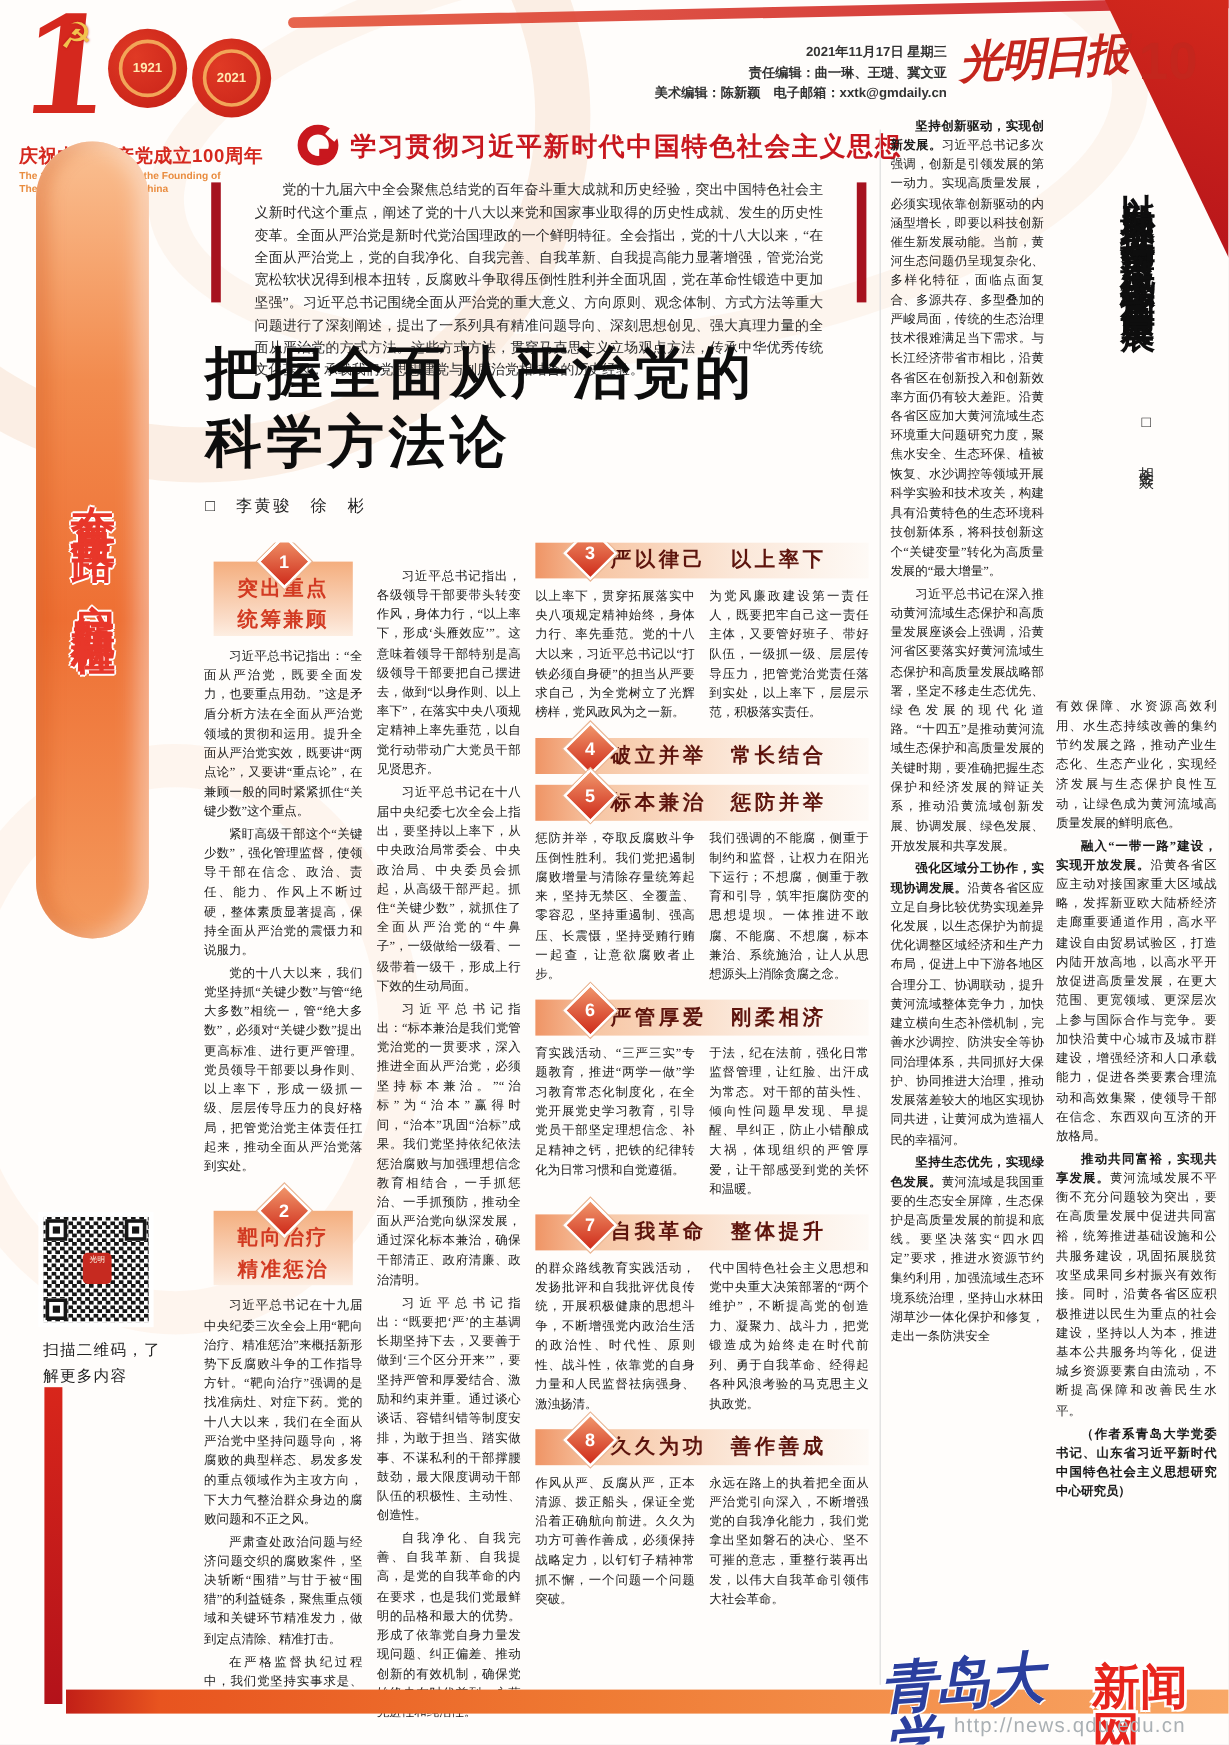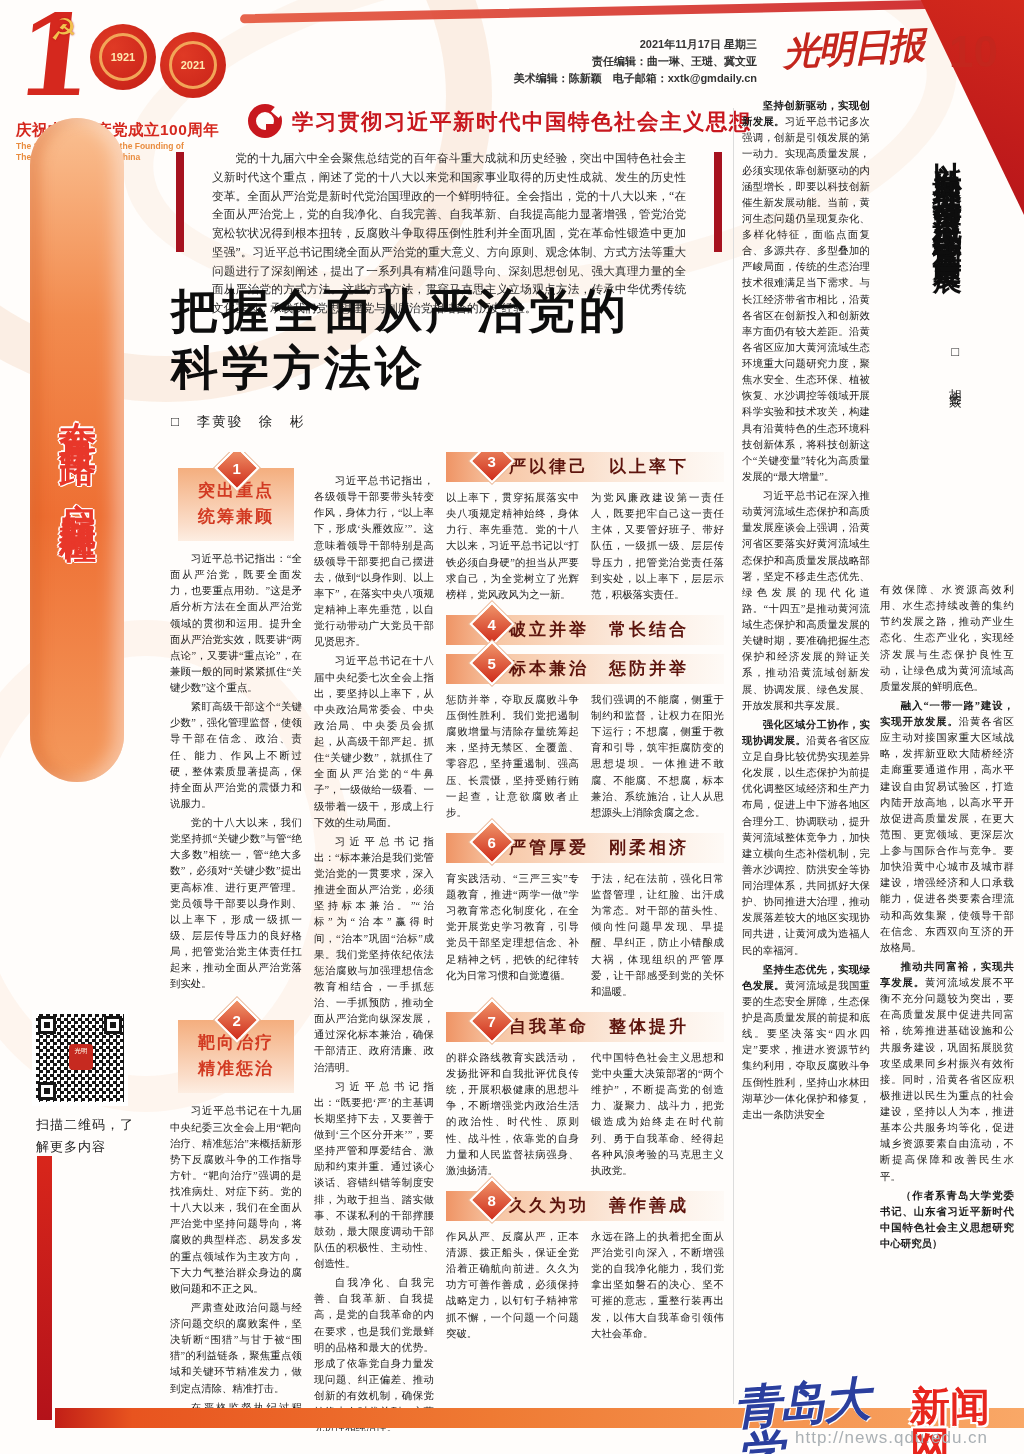--- a/index.html
+++ b/index.html
@@ -18,21 +18,21 @@
   .one{font-size:112px;line-height:.82;font-weight:900;color:#d5281e;font-family:"DejaVu Serif",serif;transform:skewX(-6deg);}
   .sickle{position:absolute;left:34px;top:2px;font-size:30px;color:#f2c24d;text-shadow:0 0 2px #b3121a;}
   .zero{width:66px;height:66px;border-radius:50%;background:radial-gradient(circle at 35% 35%,#e03a25,#c31d15);display:flex;align-items:center;justify-content:center;flex:none;}
   .z1{margin:14px 0 0 -4px;}
   .z2{margin:22px 0 0 4px;}
   .zero .ring{width:42px;height:42px;border-radius:50%;border:3px solid #f2a558;display:flex;align-items:center;justify-content:center;color:#ffe9b0;font-size:11px;font-weight:bold;font-family:"Liberation Sans",sans-serif;}
   .logo-cap-cn{margin-top:10px;color:#d5281e;font-weight:900;font-size:15.5px;letter-spacing:.5px;font-family:"Liberation Sans",sans-serif;}
   .logo-cap-en{color:#e硬98c3f;}
   .logo-cap-en, .logo-cap-en2{color:#e98c3f;font-size:8.5px;font-weight:bold;line-height:1.25;font-family:"Liberation Sans",sans-serif;}
   
-  .mast{position:absolute;right:26px;top:30px;display:flex;align-items:flex-start;gap:26px;}
+  .mast{position:absolute;right:26px;top:30px;display:flex;align-items:flex-start;gap:10px;}
   .mast-info{text-align:right;font-size:11px;line-height:1.55;color:#33娱3;color:#333;font-weight:600;font-family:"Liberation Sans",sans-serif;padding-top:6px;}
   .paper-name{font-size:37px;font-weight:900;font-style:italic;color:#c4261d;font-family:"DejaVu Serif",serif;transform:rotate(-3deg);line-height:1;letter-spacing:-2px;}
   .page-num{font-size:44px;font-weight:bold;color:#c4261d;line-height:1;font-family:"Liberation Sans",sans-serif;}
   
   .ribbon{position:absolute;left:30px;top:118px;width:94px;height:664px;border-radius:48px;
           background:linear-gradient(180deg,#fac092 0%,#f28b4e 30%,#ee6f33 60%,#f49a5d 100%);
           box-shadow:inset -10px 0 18px rgba(255,255,255,.45), inset 10px 0 14px rgba(205,80,20,.35);
           display:flex;flex-direction:column;align-items:center;justify-content:center;gap:46px;}
   .ribbon span{writing-mode:vertical-rl;font-size:37px;font-weight:900;color:#e8372a;letter-spacing:7px;
           font-family:"Liberation Sans",sans-serif;
@@ -64,21 +64,21 @@
   
   .bp{margin:0 0 3px;font-size:10.4px;line-height:1.55;text-align:justify;text-indent:2em;}
   .bp.nb{text-indent:0;}
   .attr{font-weight:bold;}
   .colA{position:absolute;left:170px;top:452px;width:132px;height:958px;overflow:hidden;}
   .colB{position:absolute;left:314px;top:452px;width:120px;height:958px;overflow:hidden;margin-top:21px;}
   .colCD{position:absolute;left:446px;top:452px;width:278px;height:958px;overflow:hidden;}
   
   .secbox{width:116px;margin:0 auto 10px;position:relative;padding-top:16px;}
   .secbox .dia{left:43px;top:0;}
-  .sec-body{background:linear-gradient(180deg,#f4ae7e,#fbdfcc 80%,#fdeee2);padding:10px 4px 12px;text-align:center;}
+  .sec-body{background:linear-gradient(180deg,#f4ae7e,#fbdfcc 80%,#fdeee2);padding:10px 4px 1px;text-align:center;}
   .sec-body div{font-size:17px;font-weight:900;color:#d23a22;letter-spacing:2px;line-height:1.5;font-family:"Liberation Sans",sans-serif;}
   .dia{position:absolute;width:28px;height:28px;transform:rotate(45deg);background:linear-gradient(135deg,#f0956a,#cf2c1b);border:2px solid #fff;box-shadow:0 0 0 1px #eab694;display:flex;align-items:center;justify-content:center;z-index:2;}
   .dia i{transform:rotate(-45deg);font-style:normal;color:#fff;font-weight:bold;font-size:15px;font-family:"Liberation Sans",sans-serif;}
   
   .band-sec{margin-bottom:9px;}
   .band{position:relative;height:30px;margin-bottom:8px;background:linear-gradient(90deg,#ef9465 0%,#f7c6a4 18%,#fbe7d8 60%,#fefaf6 100%);}
   .band .dia{left:30px;top:-7px;}
   .band-title{position:absolute;left:0;right:0;text-align:center;line-height:30px;font-size:17px;font-weight:900;color:#5d140d;letter-spacing:3px;font-family:"Liberation Sans",sans-serif;padding-left:28px;}
   .band-cols{display:flex;gap:12px;}
   .bcol{flex:1;min-width:0;}
@@ -310,21 +310,21 @@
     </div>
 
   </div>
 
   <div class="vrule"></div>
 
   <div class="rcol1">
     <p class="bp"><b>坚持创新驱动，实现创新发展。</b><span>习近平总书记多次强调，创新是引领发展的第一动力。实现高质量发展，必须实现依靠创新驱动的内涵型增长，即要以科技创新催生新发展动能。当前，黄河生态问题仍呈现复杂化、多样化特征，面临点面复合、多源共存、多型叠加的严峻局面，传统的生态治理技术很难满足当下需求。与长江经济带省市相比，沿黄各省区在创新投入和创新效率方面仍有较大差距。沿黄各省区应加大黄河流域生态环境重大问题研究力度，聚焦水安全、生态环保、植被恢复、水沙调控等领域开展科学实验和技术攻关，构建具有沿黄特色的生态环境科技创新体系，将科技创新这个“关键变量”转化为高质量发展的“最大增量”。</span></p>
     <p class="bp"><b></b><span>习近平总书记在深入推动黄河流域生态保护和高质量发展座谈会上强调，沿黄河省区要落实好黄河流域生态保护和高质量发展战略部署，坚定不移走生态优先、绿色发展的现代化道路。“十四五”是推动黄河流域生态保护和高质量发展的关键时期，要准确把握生态保护和经济发展的辩证关系，推动沿黄流域创新发展、协调发展、绿色发展、开放发展和共享发展。</span></p>
     <p class="bp"><b>强化区域分工协作，实现协调发展。</b><span>沿黄各省区应立足自身比较优势实现差异化发展，以生态保护为前提优化调整区域经济和生产力布局，促进上中下游各地区合理分工、协调联动，提升黄河流域整体竞争力，加快建立横向生态补偿机制，完善水沙调控、防洪安全等协同治理体系，共同抓好大保护、协同推进大治理，推动发展落差较大的地区实现协同共进，让黄河成为造福人民的幸福河。</span></p>
-    <p class="bp"><b>坚持生态优先，实现绿色发展。</b><span>黄河流域是我国重要的生态安全屏障，生态保护是高质量发展的前提和底线。要坚决落实“四水四定”要求，推进水资源节约集约利用，夺取反腐败斗争压倒性胜利，坚持山水林田湖草沙一体化保护和修复，走出一条防洪安全</span></p>
+    <p class="bp"><b>坚持生态优先，实现绿色发展。</b><span>黄河流域是我国重要的生态安全屏障，生态保护是高质量发展的前提和底线。要坚决落实“四水四定”要求，推进水资源节约集约利用，加强流域生态环境系统治理，坚持山水林田湖草沙一体化保护和修复，走出一条防洪安全</span></p>
   </div>
 
   <div class="rcol2">
     <div class="rtitle">
       <div class="tl">以新发展理念推动黄河流域</div>
       <div class="tl">生态保护和高质量发展</div>
       <div class="rbyline">□　胡金焱</div>
     </div>
     <p class="bp nb"><b></b><span>有效保障、水资源高效利用、水生态持续改善的集约节约发展之路，推动产业生态化、生态产业化，实现经济发展与生态保护良性互动，让绿色成为黄河流域高质量发展的鲜明底色。</span></p>
     <p class="bp"><b>融入“一带一路”建设，实现开放发展。</b><span>沿黄各省区应主动对接国家重大区域战略，发挥新亚欧大陆桥经济走廊重要通道作用，高水平建设自由贸易试验区，打造内陆开放高地，以高水平开放促进高质量发展，在更大范围、更宽领域、更深层次上参与国际合作与竞争。要加快沿黄中心城市及城市群建设，增强经济和人口承载能力，促进各类要素合理流动和高效集聚，使领导干部在信念、东西双向互济的开放格局。</span></p>

